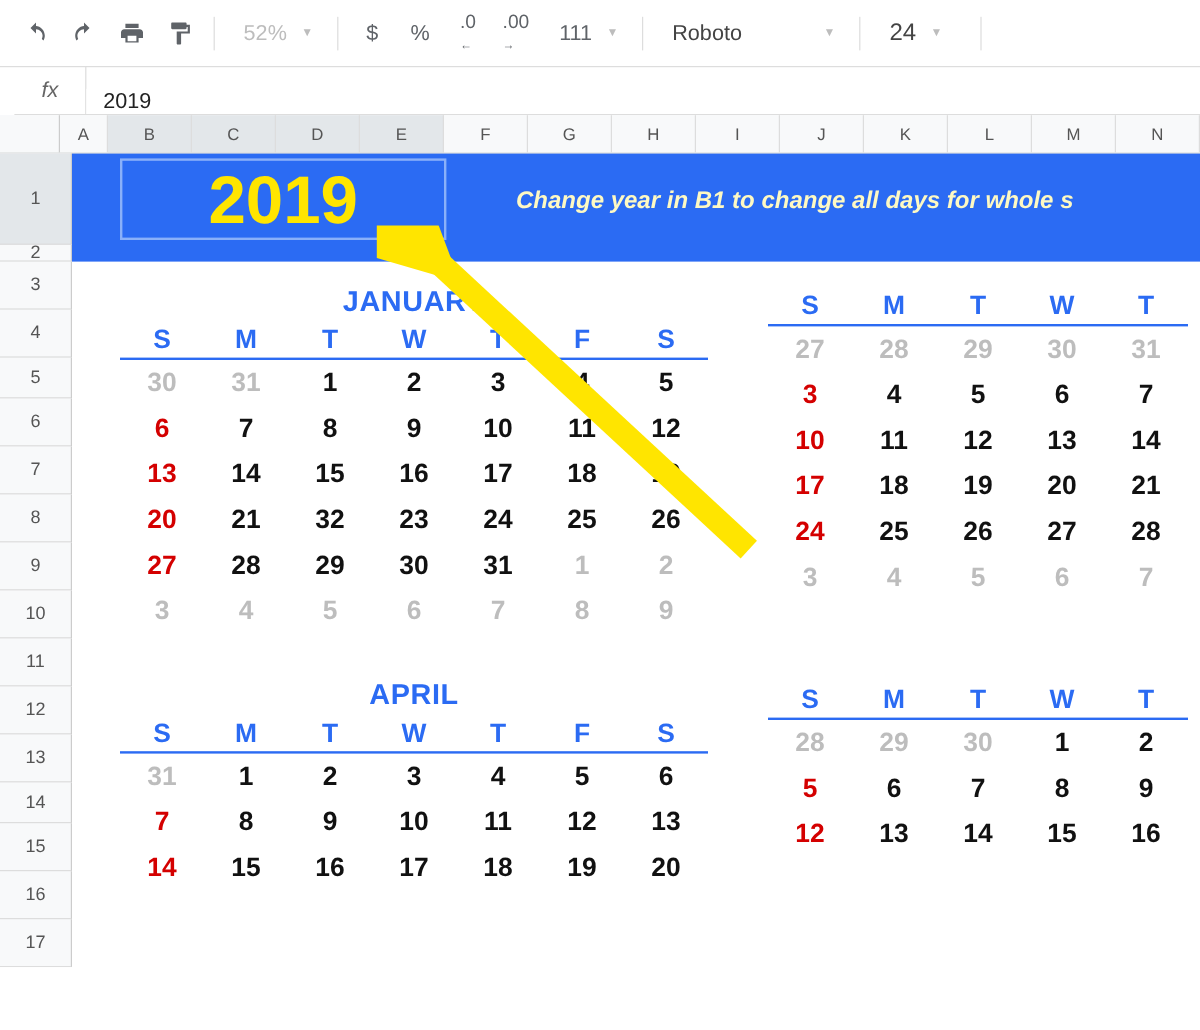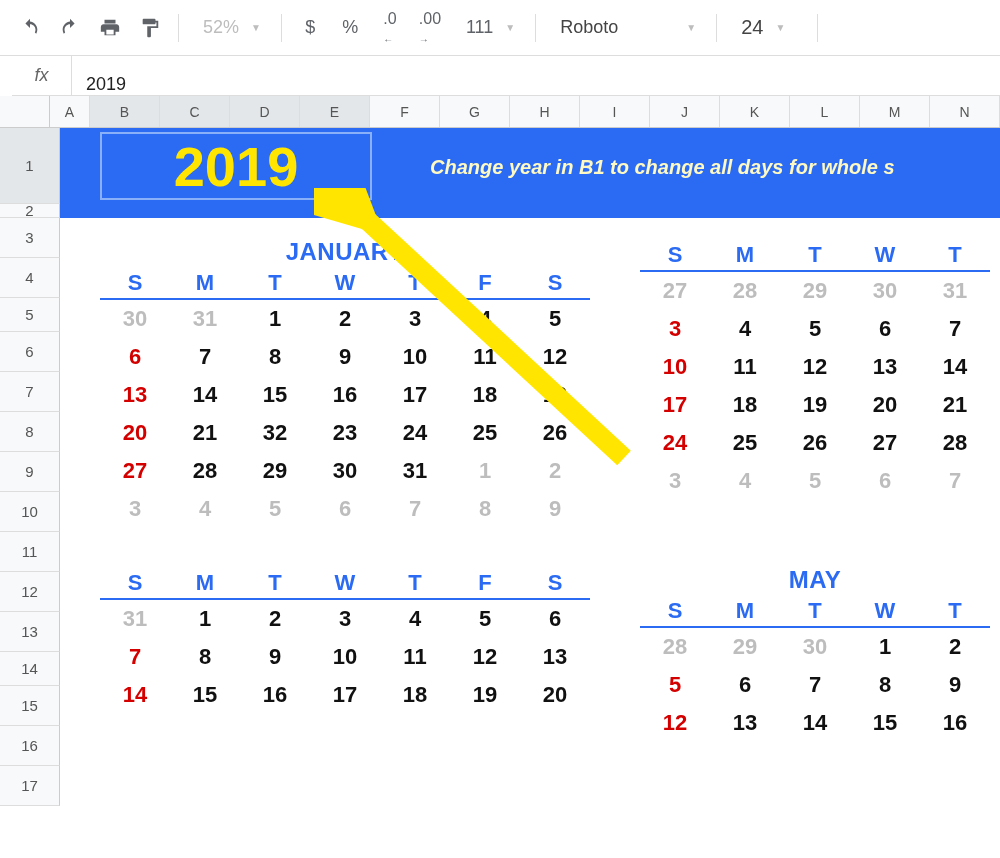--- a/index.html
+++ b/index.html
@@ -347,20 +347,21 @@
             </div>
             <div class="day-row">
               <div class="day out">3</div>
               <div class="day out">4</div>
               <div class="day out">5</div>
               <div class="day out">6</div>
               <div class="day out">7</div>
             </div>
           </div>
           <div class="month-block" style="left: 40px; top: 348px;">
+            <div class="month-name" style="width: 490px;">APRIL</div>
             <div class="dow-row" style="width: 490px;">
               <div class="dow">S</div>
               <div class="dow">M</div>
               <div class="dow">T</div>
               <div class="dow">W</div>
               <div class="dow">T</div>
               <div class="dow">F</div>
               <div class="dow">S</div>
             </div>
             <div class="day-row">
@@ -385,21 +386,20 @@
               <div class="day sun">14</div>
               <div class="day">15</div>
               <div class="day">16</div>
               <div class="day">17</div>
               <div class="day">18</div>
               <div class="day">19</div>
               <div class="day">20</div>
             </div>
           </div>
           <div class="month-block" style="left: 580px; top: 348px;">
-            <div class="month-name" style="width: 350px;">MAY</div>
             <div class="dow-row" style="width: 350px;">
               <div class="dow">S</div>
               <div class="dow">M</div>
               <div class="dow">T</div>
               <div class="dow">W</div>
               <div class="dow">T</div>
             </div>
             <div class="day-row">
               <div class="day out">28</div>
               <div class="day out">29</div>

